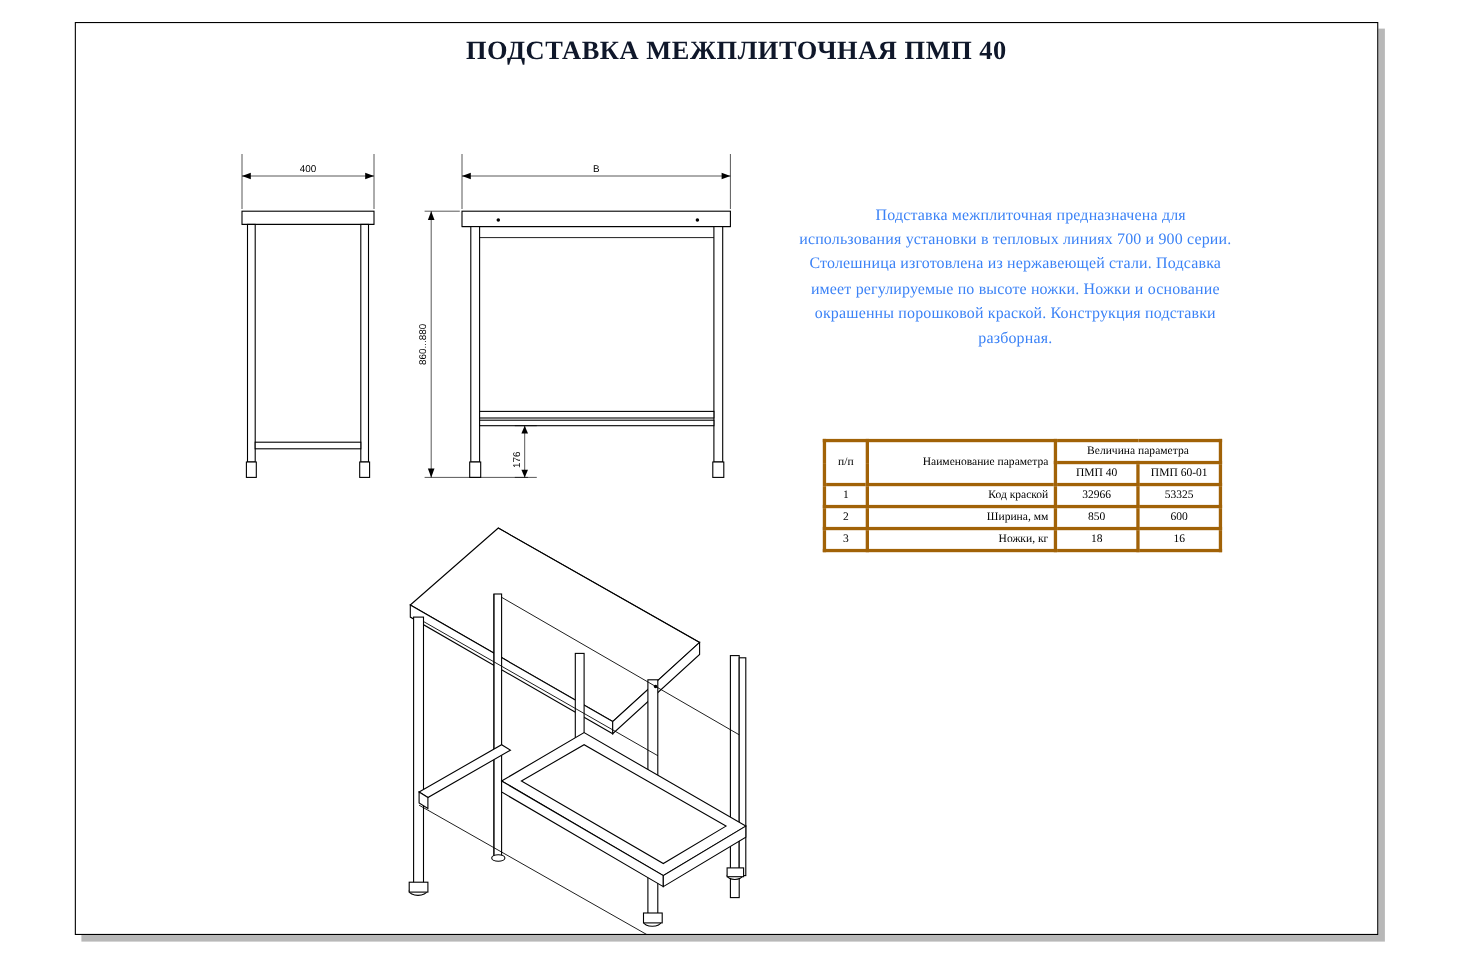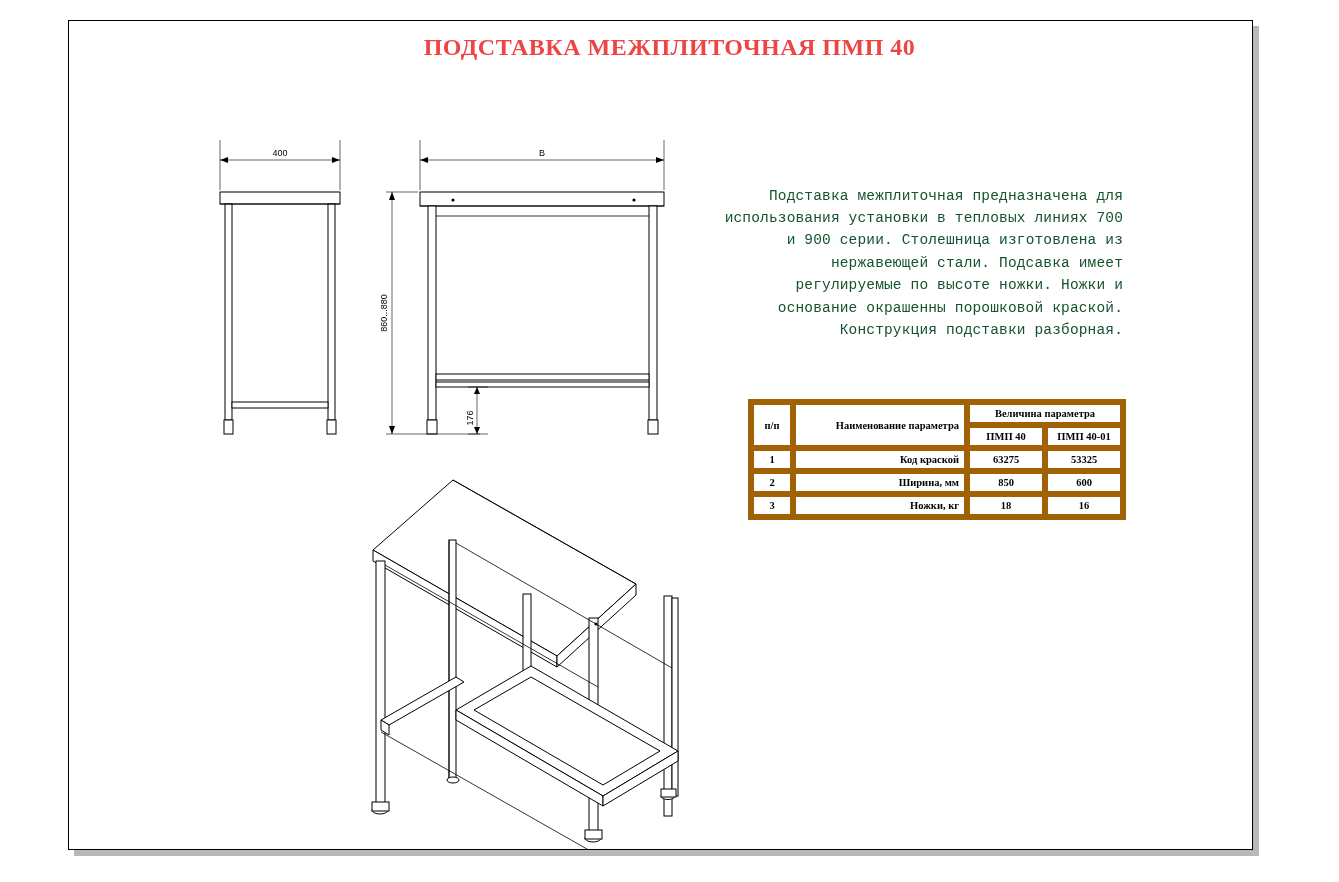--- a/index.html
+++ b/index.html
@@ -39,52 +39,52 @@
   #doc-title {
     position: absolute;
     left: 0;
     top: 34px;
     width: 100%;
     text-align: center;
     font-family: "Liberation Serif", serif;
     font-weight: bold;
     font-size: 24px;
     letter-spacing: 0.5px;
-    color: #ef4444;
+    color: #0f172a;
   }
 
   
   #description {
     position: absolute;
     left: 723px;
     top: 170px;
     width: 400px;
-    font-family: Liberation Mono, monospace;
+    font-family: Liberation Serif, serif;
     font-size: 14.5px;
     line-height: 1.55;
-    color: #14532d;
+    color: #3b82f6;
     text-indent: 28px;
-    text-align: right;
+    text-align: center;
     letter-spacing: 0.15px;
   }
 
   
   #spec-table {
     position: absolute;
     left: 748px;
     top: 399px;
     border-collapse: collapse;
     font-family: "Liberation Serif", serif;
     font-size: 10.5px;
     color: #000;
   }
   #spec-table td, #spec-table th {
-    border: 6px solid #a16207;
+    border: 3px solid #a16207;
     padding: 3px 5px;
-    font-weight: bold;
+    font-weight: normal;
     white-space: nowrap;
     vertical-align: middle;
   }
   .col-np      { width: 26px;  text-align: center; }
   .col-name    { width: 158px; text-align: right; }
   .col-val     { width: 62px;  text-align: center; }
   .hdr-center  { text-align: center; }
   .noline { border-bottom: none !important; }
 
   
@@ -233,26 +233,26 @@
 
 <table id="spec-table">
   <tbody>
       <tr>
     <td class="col-np hdr-center noline" rowspan="2">п/п</td>
     <td class="col-name noline" rowspan="2">Наименование параметра</td>
     <td class="hdr-center" colspan="2">Величина параметра</td>
   </tr>
   <tr>
     <td class="col-val hdr-center">ПМП 40</td>
-    <td class="col-val hdr-center">ПМП 40-01</td>
+    <td class="col-val hdr-center">ПМП 60-01</td>
   </tr>
   <tr>
     <td class="col-np hdr-center">1</td>
     <td class="col-name">Код краской</td>
-    <td class="col-val hdr-center">63275</td>
+    <td class="col-val hdr-center">32966</td>
     <td class="col-val hdr-center">53325</td>
   </tr>
   <tr>
     <td class="col-np hdr-center">2</td>
     <td class="col-name">Ширина, мм</td>
     <td class="col-val hdr-center">850</td>
     <td class="col-val hdr-center">600</td>
   </tr>
   <tr>
     <td class="col-np hdr-center">3</td>

